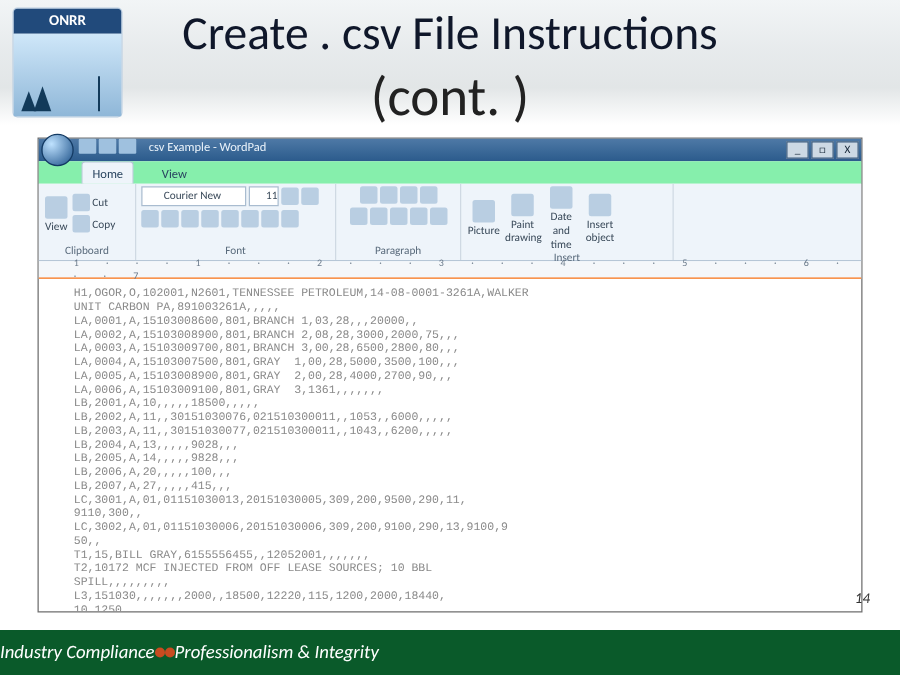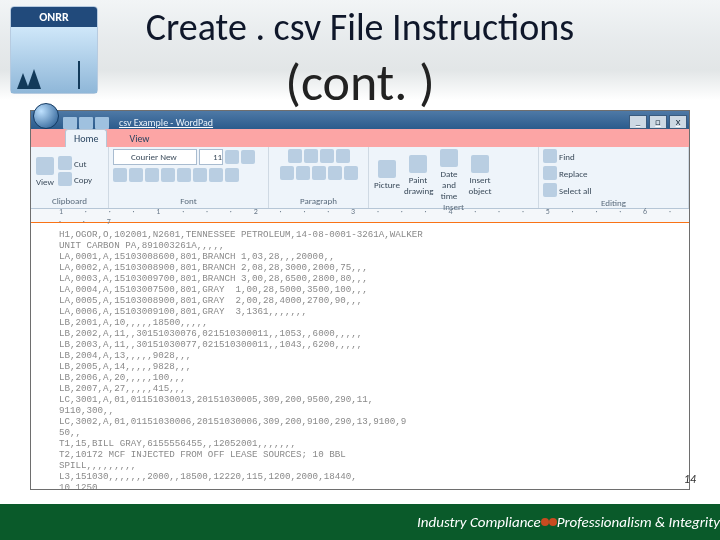--- a/index.html
+++ b/index.html
@@ -8,46 +8,46 @@
   .bg-mtn { position:absolute; top:0; left:0; width:720px; height:100px;
     background: linear-gradient(180deg,#e9eef0 0%, #d7dde0 40%, #cfd5d7 70%, #ffffff 100%);
     opacity:0.6; }
   .logo { position:absolute; top:6px; left:10px; width:88px; height:88px; background:#fff; border:1px solid #b7cbe0; border-radius:4px; }
   .logo-top { height:20px; background:#214a7b; color:#fff; font-size:12px; font-weight:bold; display:flex; align-items:center; justify-content:center; border-radius:3px 3px 0 0;}
   .logo-body { height:66px; background:linear-gradient(180deg,#cfe7f9,#8fb7d8); position:relative; }
   .tree { position:absolute; bottom:4px; left:6px; width:0;height:0;border-left:6px solid transparent;border-right:6px solid transparent;border-bottom:16px solid #123a5a;}
   .tree2 { position:absolute; bottom:4px; left:16px; width:0;height:0;border-left:7px solid transparent;border-right:7px solid transparent;border-bottom:20px solid #123a5a;}
   .rig  { position:absolute; bottom:4px; right:10px; width:16px; height:28px; background:linear-gradient(90deg, transparent 45%, #123a5a 45%, #123a5a 55%, transparent 55%);}
   .title { position:absolute; top:4px; left:0; width:720px; text-align:center; font-size:38px; color:#0f172a; font-weight:400; }
-  .subtitle { position:absolute; top:50px; left:0; width:720px; text-align:center; font-size:52px; color:#222; font-weight:400;}
+  .subtitle { position:absolute; top:50px; left:0; width:720px; text-align:center; font-size:44px; color:#222; font-weight:400;}
   .shot { position:absolute; top:110px; left:30px; width:660px; height:380px; border:1px solid #6e6e6e; background:#fff; }
   
-  .titlebar { height:18px; background:linear-gradient(#4e79a6,#2b5b8c); display:flex; align-items:flex-end; color:#fff; font-size:10px;text-decoration:underline; }
+  .titlebar { height:18px; background:linear-gradient(#4e79a6,#2b5b8c); display:flex; align-items:flex-start; color:#fff; font-size:10px; }
   .orb { width:26px; height:26px; border-radius:50%; background:radial-gradient(circle at 30% 30%, #bfe2ff, #1a4f87); margin:-4px 4px 0 2px; border:1px solid #133a63; flex:none;}
   .qat { width:14px;height:12px;background:#9fc1df;margin-right:2px;border-radius:1px; display:inline-block;}
   .wtitle { margin-left:8px; color:#e8f1f9; }
   .winbtns { margin-left:auto; display:flex; }
   .winbtn { width:18px;height:14px;margin:2px 2px 0 0;background:#cdd9e4;border:1px solid #3a5b7e;font-size:9px;line-height:12px;text-align:center;color:#123;}
-  .ribbon-tabs { height:18px; background:#fca5a5; display:flex; align-items:flex-end; font-size:10px; color:#2a4560; padding-left:34px; gap:14px; }
+  .ribbon-tabs { height:18px; background:#86efac; display:flex; align-items:flex-end; font-size:10px; color:#2a4560; padding-left:34px; gap:14px; }
   .rtab { padding:2px 8px; }
   .rtab.active { background:#eef4fa; border:1px solid #b6c6d6; border-bottom:none; border-radius:3px 3px 0 0;}
   .ribbon { height:62px; background:#eef4fa; border-bottom:1px solid #b6c6d6; display:flex; font-size:9px; color:#3a4a5a; }
   .grp { border-right:1px solid #cfd9e3; padding:2px 4px 0 4px; display:flex; flex-direction:column; }
   .grp-main { flex:1; display:flex; align-items:center; gap:3px; }
   .grp-label { text-align:center; font-size:9px; color:#5a6b7c; margin-top:auto; padding-bottom:2px;}
   .vbtn { width:28px; text-align:center; }
   .ic { width:18px;height:18px;margin:0 auto 1px; background:#b9cee2; border-radius:2px; }
   .smic { width:14px;height:14px;background:#b9cee2;border-radius:2px;display:inline-block;vertical-align:middle;}
   .fontbox { width:84px;height:16px;border:1px solid #a9bcd0;background:#fff;font-size:9px;padding-left:17px;line-height:14px;}
   .sizebox { width:24px;height:16px;border:1px solid #a9bcd0;background:#fff;font-size:9px;text-align:right;line-height:14px;}
   .row { display:flex; gap:2px; align-items:center;}
   .ruler { height:14px; background:#f4f7fa; border-bottom:1px solid #f97316; font-size:8px; color:#6a7a8a; display:flex; align-items:center; padding-left:28px; letter-spacing:10px;}
   .editor { font-family:"Courier New", monospace; font-size:9.2px; line-height:11px; color:#8a8a8a; padding:6px 8px 6px 28px; height:266px; overflow:hidden; white-space:pre; }
   .pagenum { position:absolute; right:14px; bottom:54px; font-size:12px; font-style:italic; color:#333; }
-  .footer { position:absolute; left:0; bottom:0; width:720px; height:36px; background:#0a5a2a; color:#fff; display:flex; align-items:center; justify-content:flex-end; font-style:italic; font-size:15px; }
+  .footer { position:absolute; left:0; bottom:0; width:720px; height:36px; background:#0a5a2a; color:#fff; display:flex; align-items:center; justify-content:flex-start; font-style:italic; font-size:15px; }
   .fdot { width:8px;height:8px;border-radius:50%;background:#c84b20; }
   .ficon { display:inline-flex; align-items:center; gap:2px;}
 </style>
 </head>
 <body>
 
 <div class="slide">
   <div class="bg-mtn"></div>
 
   <div class="logo">
@@ -146,37 +146,20 @@
       <div class="grp" style="width:170px">
         <div class="grp-main">
           <div class="vbtn"><div class="ic"></div><span>Picture</span></div>
           <div class="vbtn"><div class="ic"></div><span>Paint drawing</span></div>
           <div class="vbtn"><div class="ic"></div><span>Date and time</span></div>
           <div class="vbtn"><div class="ic"></div><span>Insert object</span></div>
         </div>
         <div class="grp-label">Insert</div>
       </div>
 
-      <div class="grp" style="flex:1">
-        <div class="grp-main" style="flex-direction:column;align-items:flex-start">
-          <div class="ficon">
-              <span class="smic"></span> 
-              <span>Find</span>
-            </div>
-          <div class="ficon">
-              <span class="smic"></span> 
-              <span>Replace</span>
-            </div>
-          <div class="ficon">
-              <span class="smic"></span> 
-              <span>Select all</span>
-            </div>
-        </div>
-        <div class="grp-label">Editing</div>
-      </div>
     </div>
 
     <div class="ruler">1 · · · 1 · · · 2 · · · 3 · · · 4 · · · 5 · · · 6 · · · 7</div>
 
     <div class="editor" id="editor">H1,OGOR,O,102001,N2601,TENNESSEE PETROLEUM,14-08-0001-3261A,WALKER
 UNIT CARBON PA,891003261A,,,,,
 LA,0001,A,15103008600,801,BRANCH 1,03,28,,,20000,,
 LA,0002,A,15103008900,801,BRANCH 2,08,28,3000,2000,75,,,
 LA,0003,A,15103009700,801,BRANCH 3,00,28,6500,2800,80,,,
 LA,0004,A,15103007500,801,GRAY  1,00,28,5000,3500,100,,,

